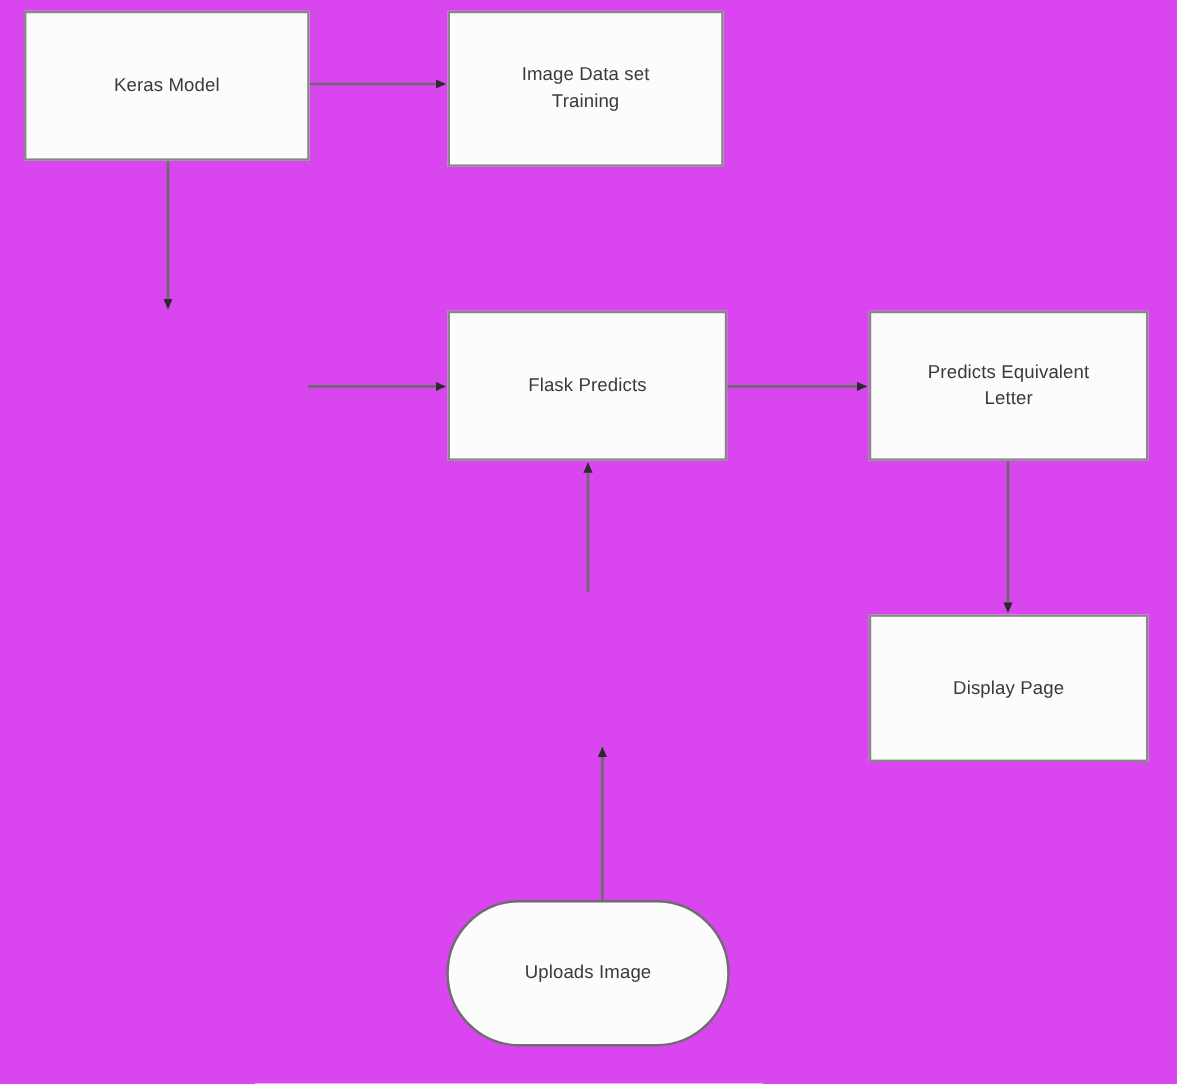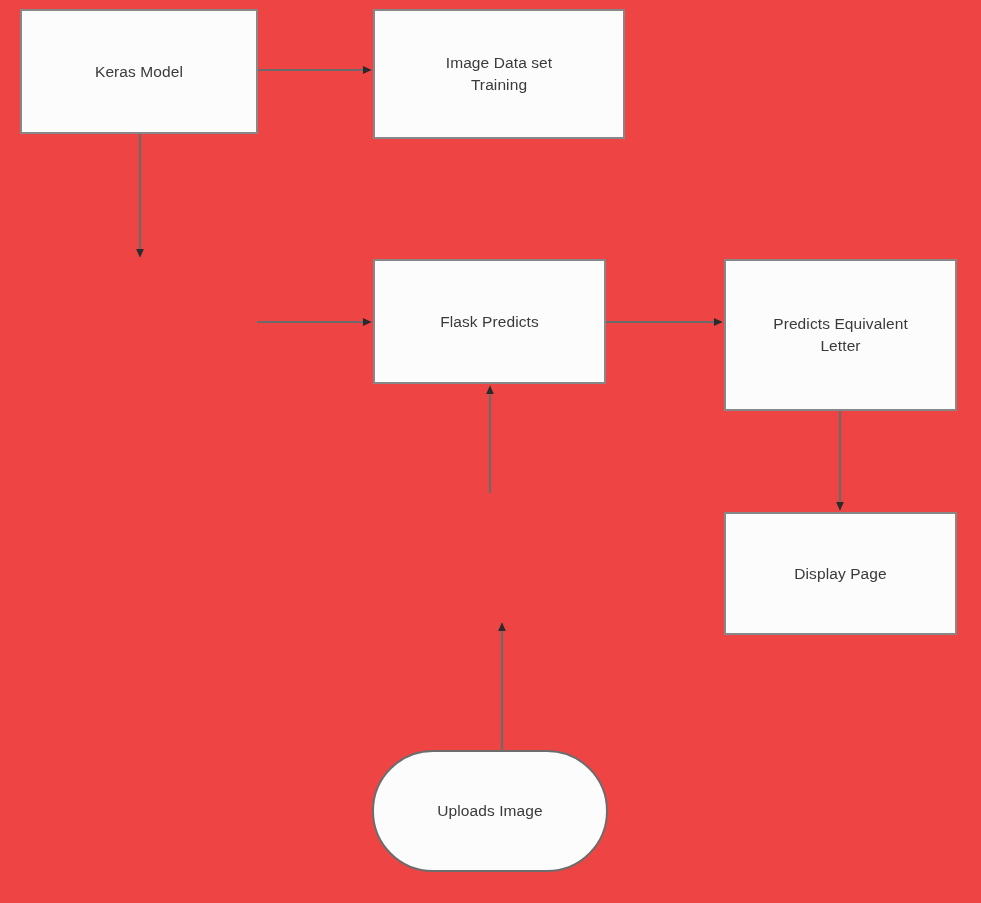--- a/index.html
+++ b/index.html
@@ -8,21 +8,21 @@
     padding: 0;
     background: #ffffff;
   }
   body {
     font-family: "Liberation Sans", sans-serif;
   }
   #diagram-canvas {
     position: relative;
     width: 981px;
     height: 903px;
-    background: #ef4444;
+    background: #d946ef;
     overflow: hidden;
   }
   #edge-layer {
     position: absolute;
     left: 0;
     top: 0;
     width: 981px;
     height: 903px;
   }
   .node {
@@ -73,31 +73,31 @@
 
     <line x1="490" y1="493" x2="490" y2="386" stroke="#6b6b6b" stroke-width="2.2" marker-end="url(#arrowhead)"></line>
 
     <line x1="502" y1="752" x2="502" y2="623" stroke="#6b6b6b" stroke-width="2.2" marker-end="url(#arrowhead)"></line>
   </svg>
 
   <div class="node" style="left:20px; top:9px; width:238px; height:125px;">
     <span class="node-label">Keras Model</span>
   </div>
 
-  <div class="node" style="left:373px; top:9px; width:252px; height:130px;">
+  <div class="node" style="left:373px; top:9px; width:230px; height:130px;">
     <span class="node-label">Image Data set
 Training</span>
   </div>
 
 
   <div class="node" style="left:373px; top:259px; width:233px; height:125px;">
     <span class="node-label">Flask Predicts</span>
   </div>
 
-  <div class="node" style="left:724px; top:259px; width:233px; height:152px;">
+  <div class="node" style="left:724px; top:259px; width:233px; height:125px;">
     <span class="node-label">Predicts Equivalent
 Letter</span>
   </div>
 
 
   <div class="node" style="left:724px; top:512px; width:233px; height:123px;">
     <span class="node-label">Display Page</span>
   </div>
 
   <div class="node terminator" style="left:372px; top:750px; width:236px; height:122px;">

